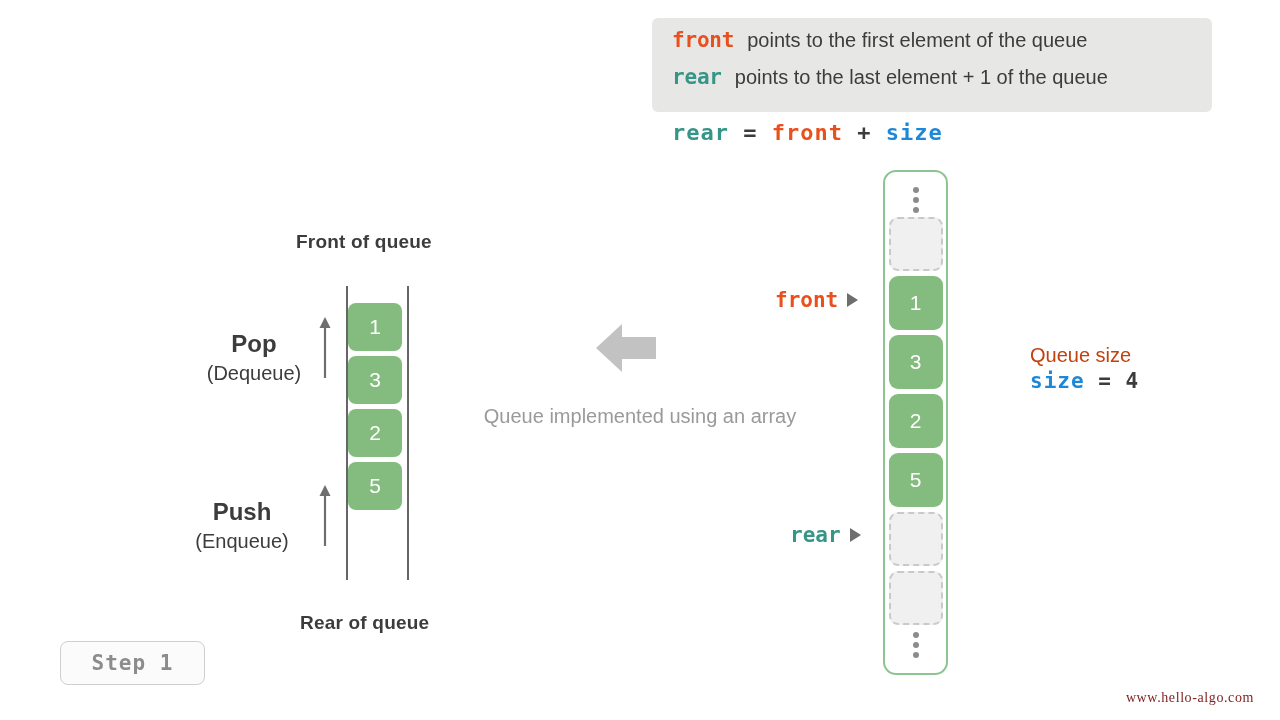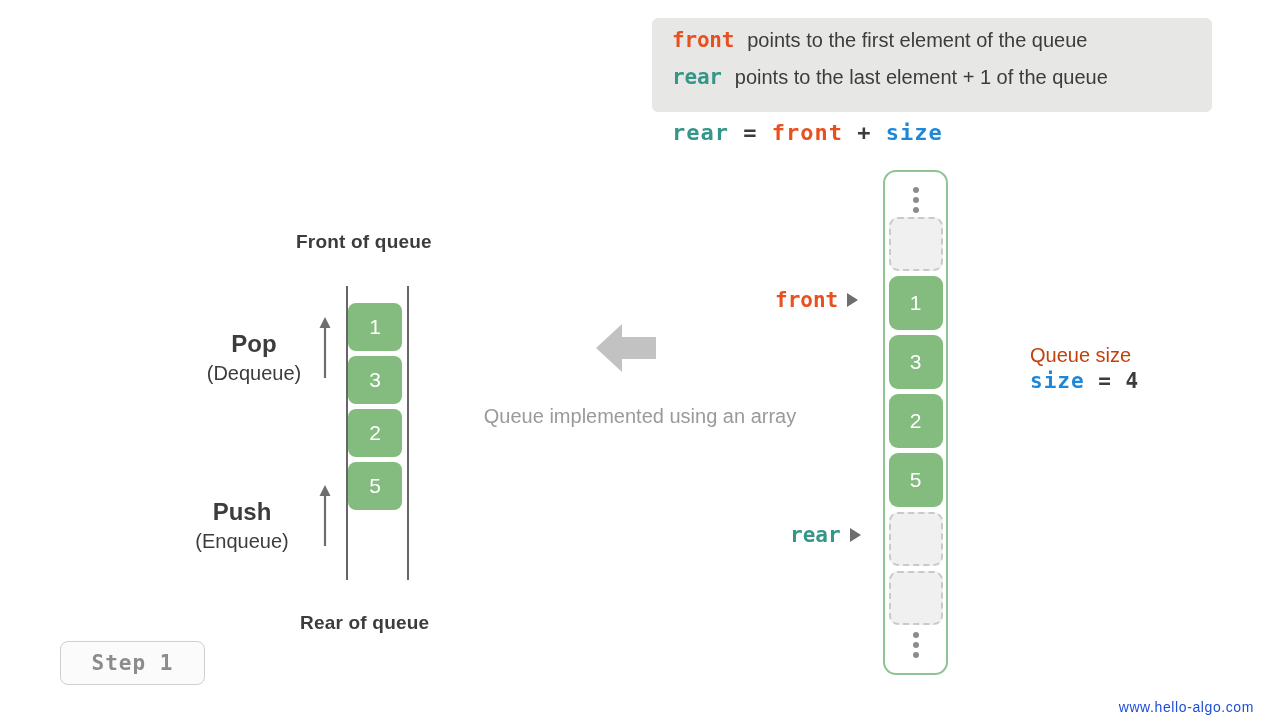--- a/index.html
+++ b/index.html
@@ -266,25 +266,25 @@
     font-weight: bold;
     font-size: 21px;
     letter-spacing: 1px;
     color: #8c8c8c;
     box-sizing: border-box;
     margin-left: 24px;
   }
   #watermark {
     position: absolute;
     right: 26px;
-    bottom: 5px;
-    font-family: Liberation Sans, sans-serif;
+    bottom: 14px;
+    font-family: Liberation Serif, serif;
     font-size: 14px;
     letter-spacing: 0.6px;
-    color: #1d4ed8;
+    color: #7f1d1d;
   }
 </style>
 </head>
 <body>
 
 <div id="legend-box">
   <div class="legend-line">
     <span class="legend-kw kw-front">front</span>
     <span class="legend-text">points to the first element of the queue</span>
   </div>

